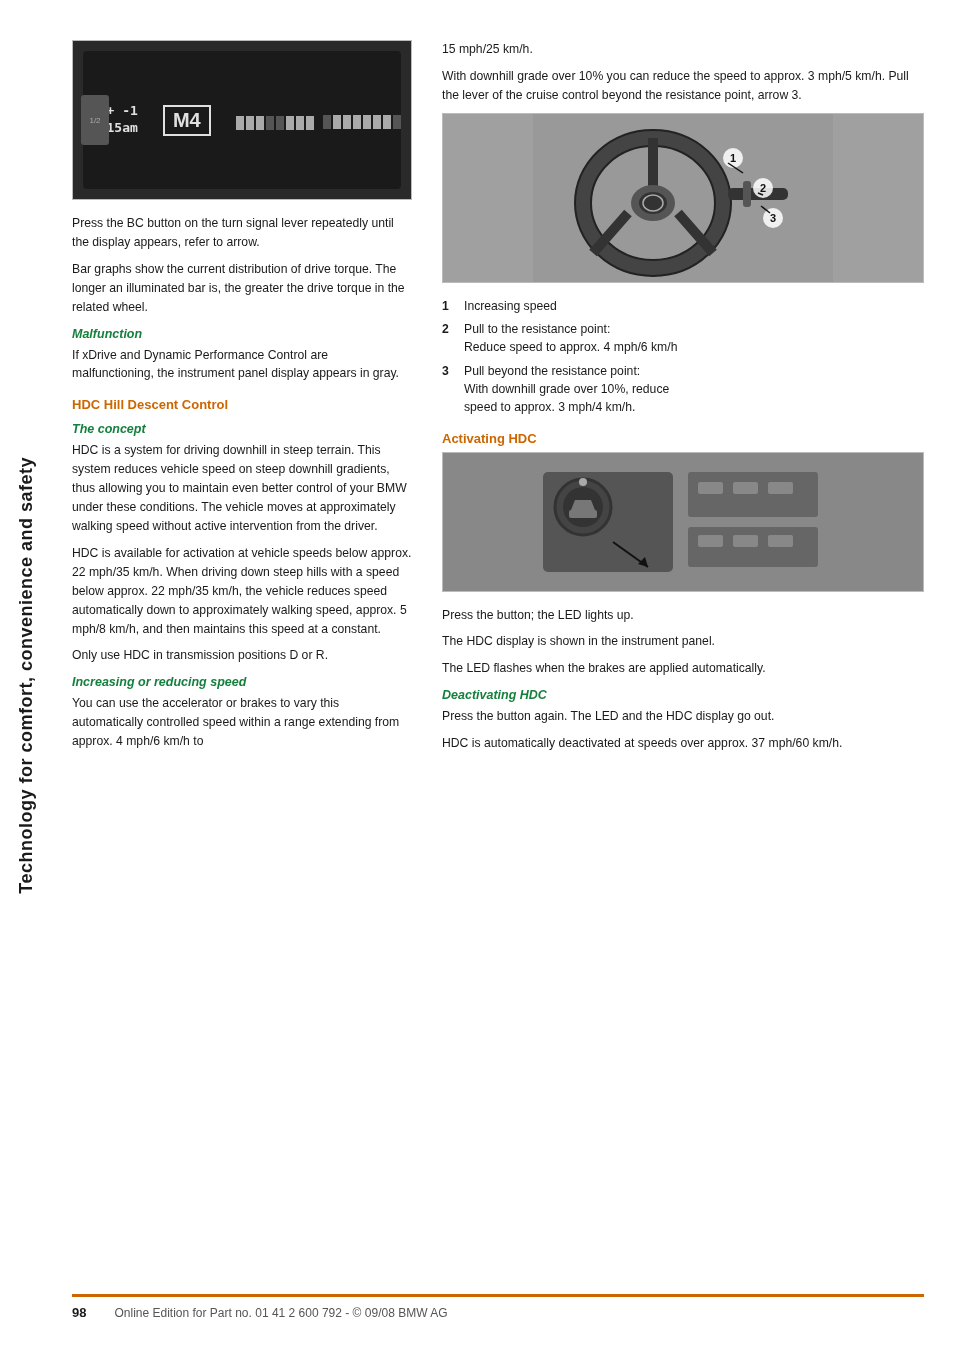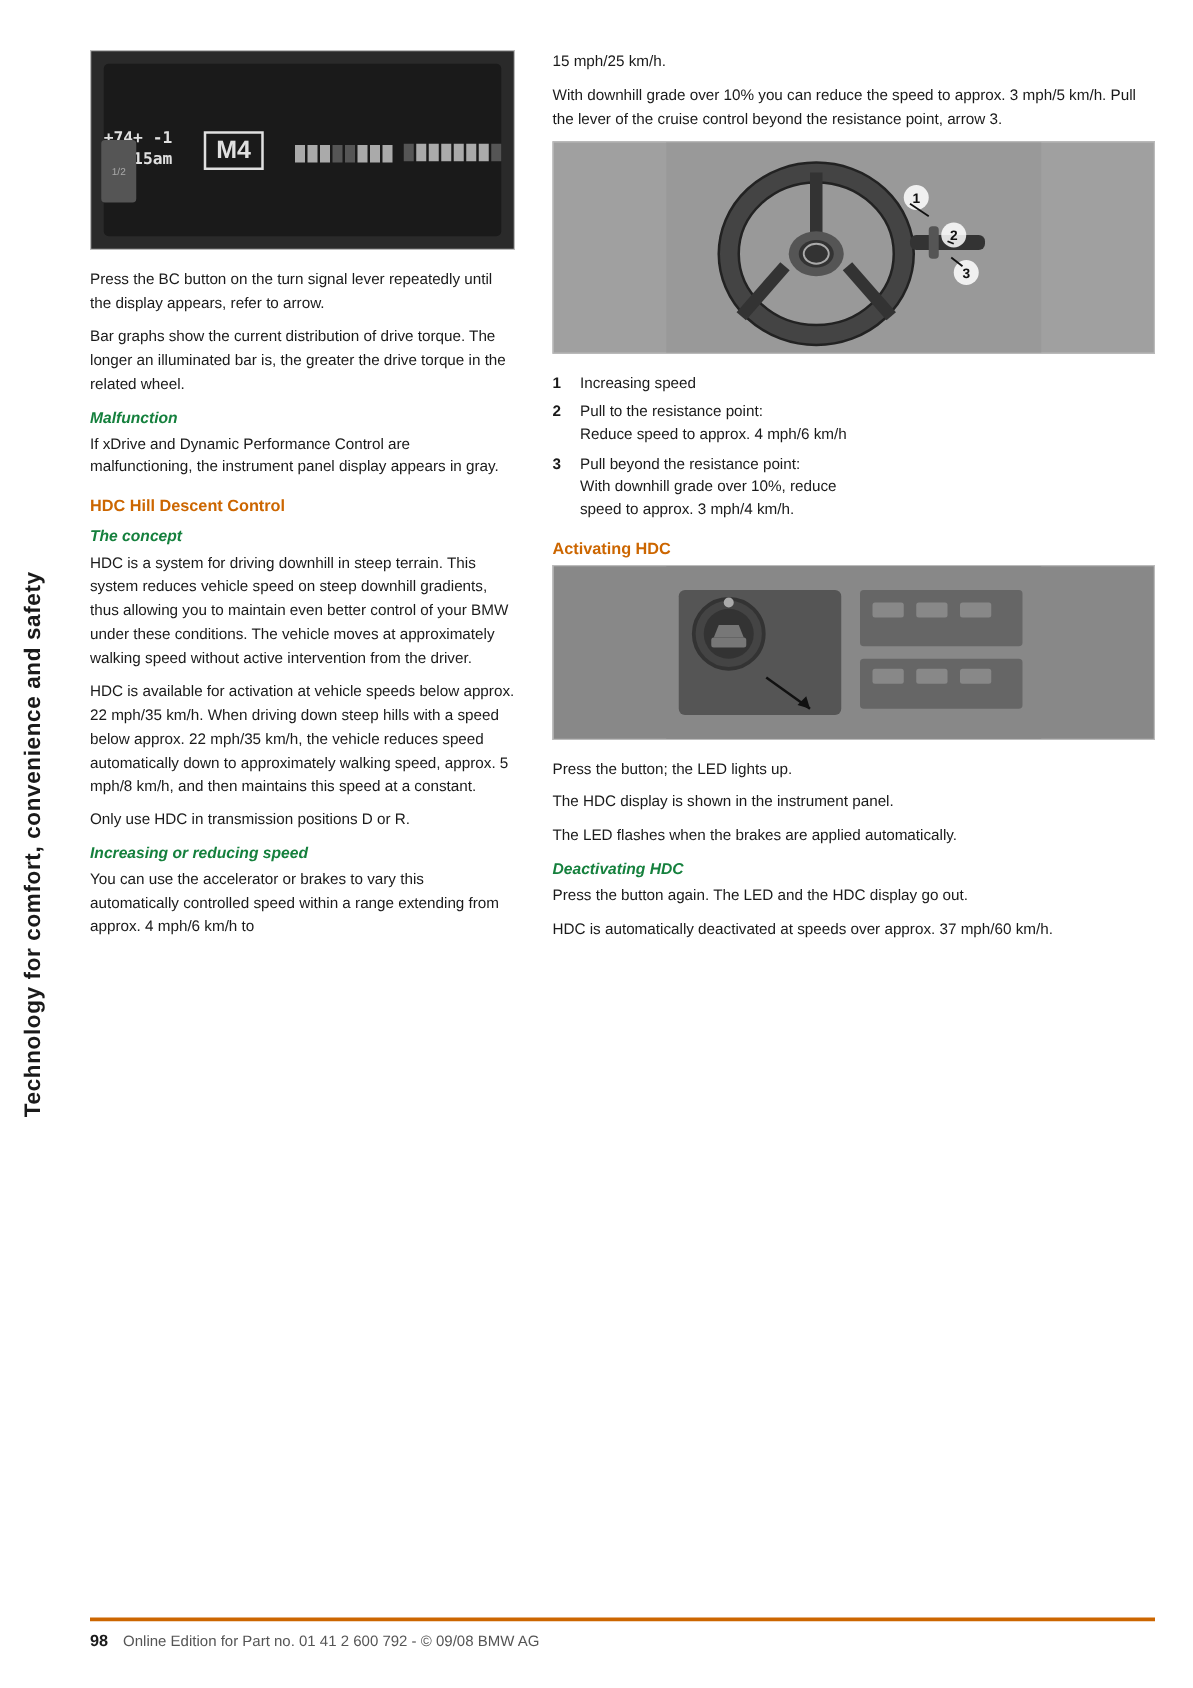--- a/index.html
+++ b/index.html
@@ -201,21 +201,21 @@
       min-width: 14px;
     }
 
     
     .footer {
       border-top: 3px solid #cc6600;
       padding-top: 8px;
       margin-top: auto;
       display: flex;
       align-items: flex-end;
-      gap: 12px;
+      gap: 28px;
     }
 
     .page-number {
       font-size: 13px;
       font-weight: bold;
       color: #1a1a1a;
     }
 
     .footer-text {
       font-size: 12px;
@@ -269,21 +269,21 @@
               <div class="dash-bar active"></div>
               <div class="dash-bar active"></div>
               <div class="dash-bar active"></div>
               <div class="dash-bar active"></div>
               <div class="dash-bar active"></div>
               <div class="dash-bar active"></div>
               <div class="dash-bar"></div>
             </div>
           </div>
 
-          <div style="position:absolute;left:8px;top:50%;transform:translateY(-50%);background:#555;width:28px;height:50px;border-radius:3px;display:flex;align-items:center;justify-content:center;color:#aaa;font-size:8px;margin-top:17px;">1/2</div>
+          <div style="position:absolute;left:8px;top:50%;transform:translateY(-50%);background:#555;width:28px;height:50px;border-radius:3px;display:flex;align-items:center;justify-content:center;color:#aaa;font-size:8px;">1/2</div>
         </div>
 
         <p class="body-text">Press the BC button on the turn signal lever repeatedly until the display appears, refer to arrow.</p>
         <p class="body-text">Bar graphs show the current distribution of drive torque. The longer an illuminated bar is, the greater the drive torque in the related wheel.</p>
 
         <h3 class="section-subheading">Malfunction</h3>
         <p class="body-text">If xDrive and Dynamic Performance Control are malfunctioning, the instrument panel display appears in gray.</p>
 
         <h2 class="section-heading">HDC Hill Descent Control</h2>
 

